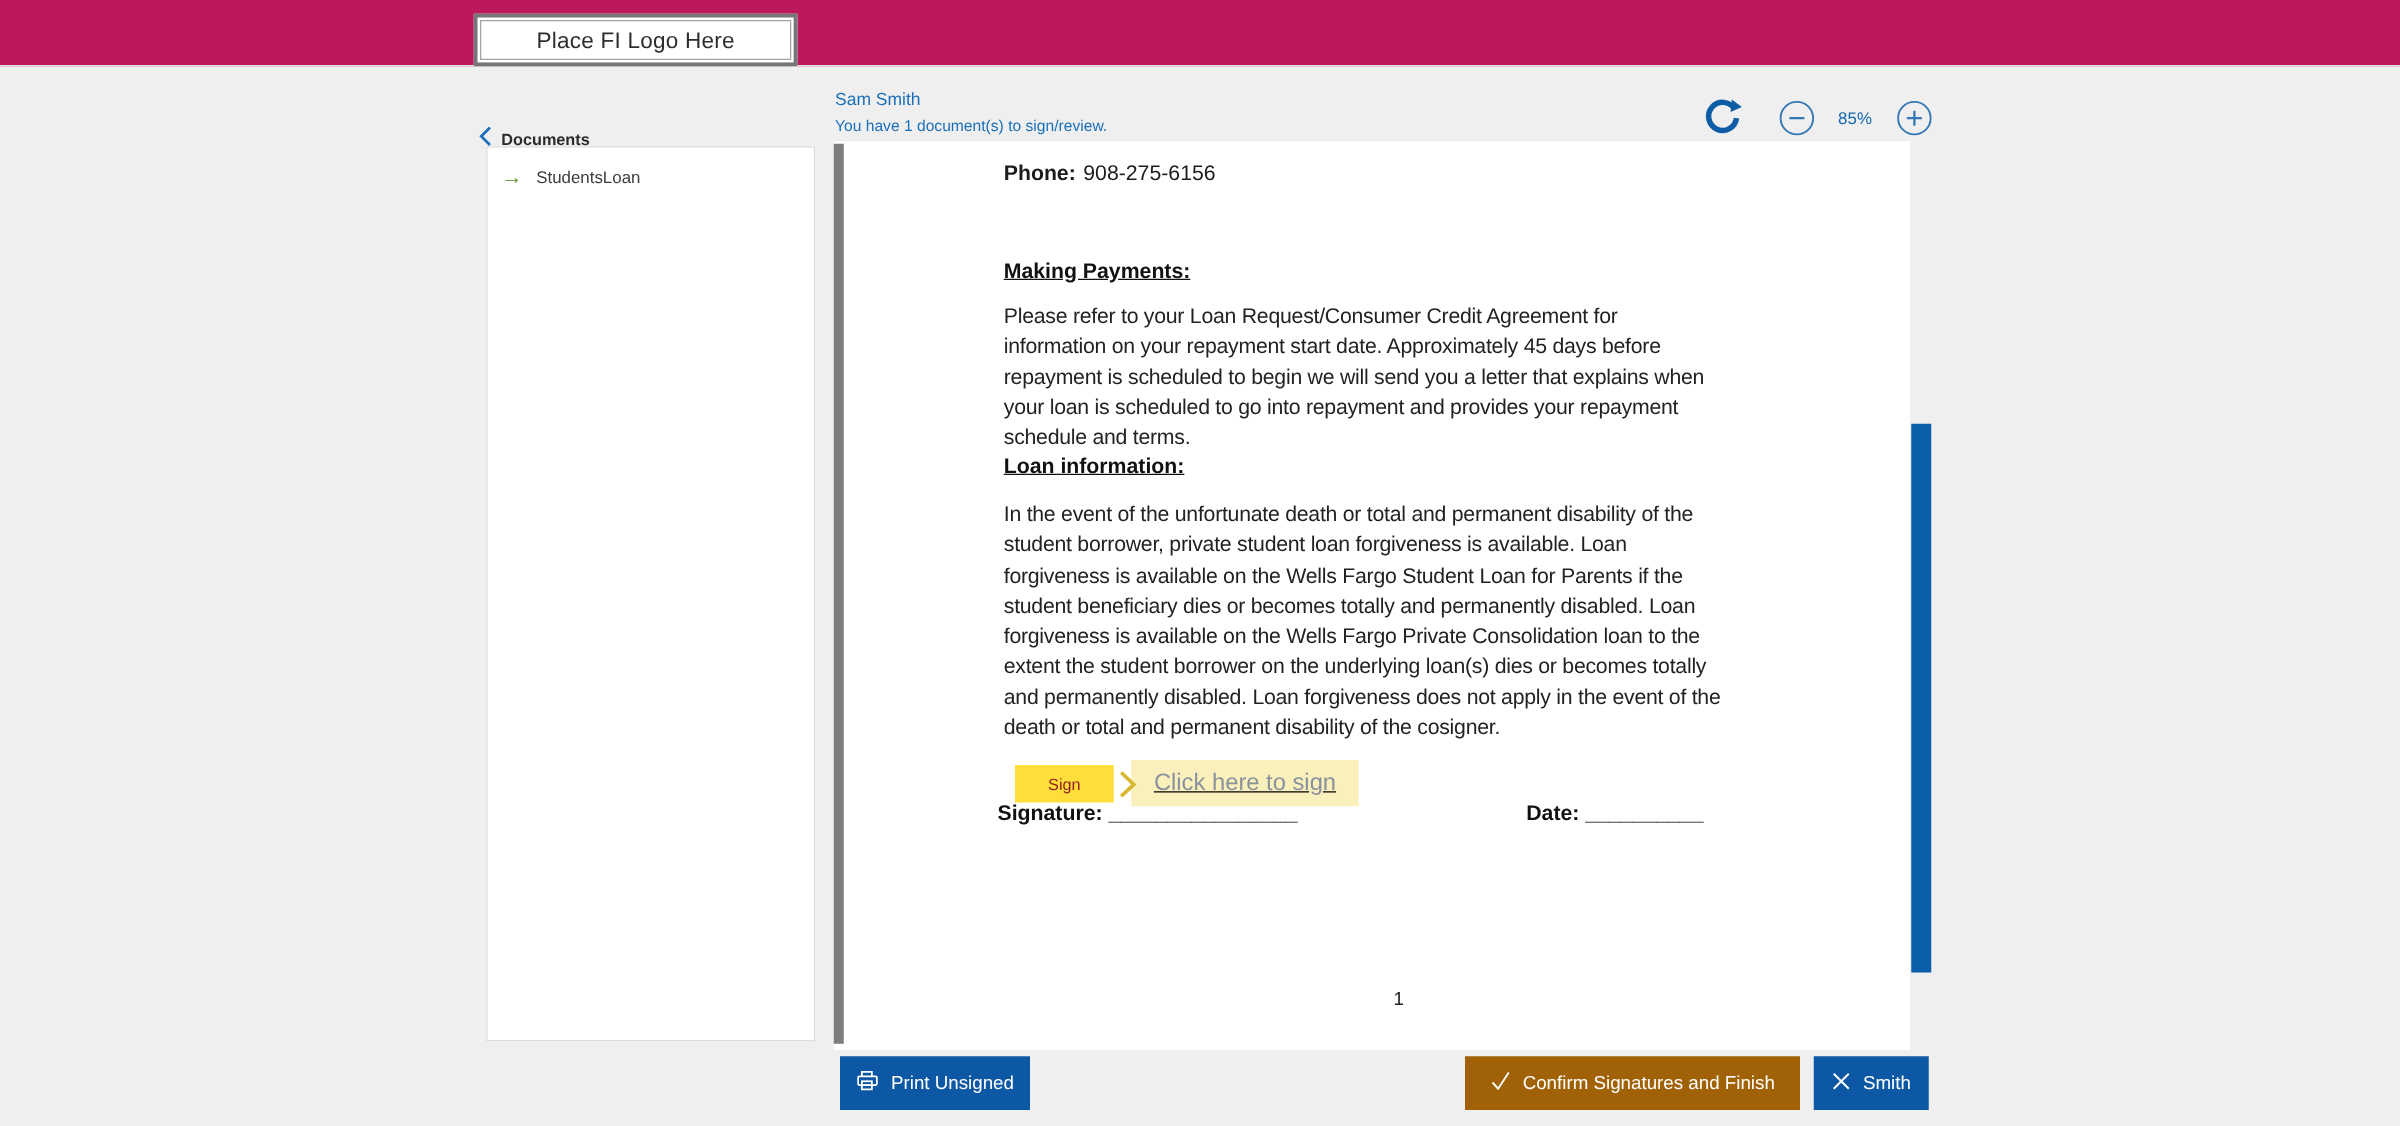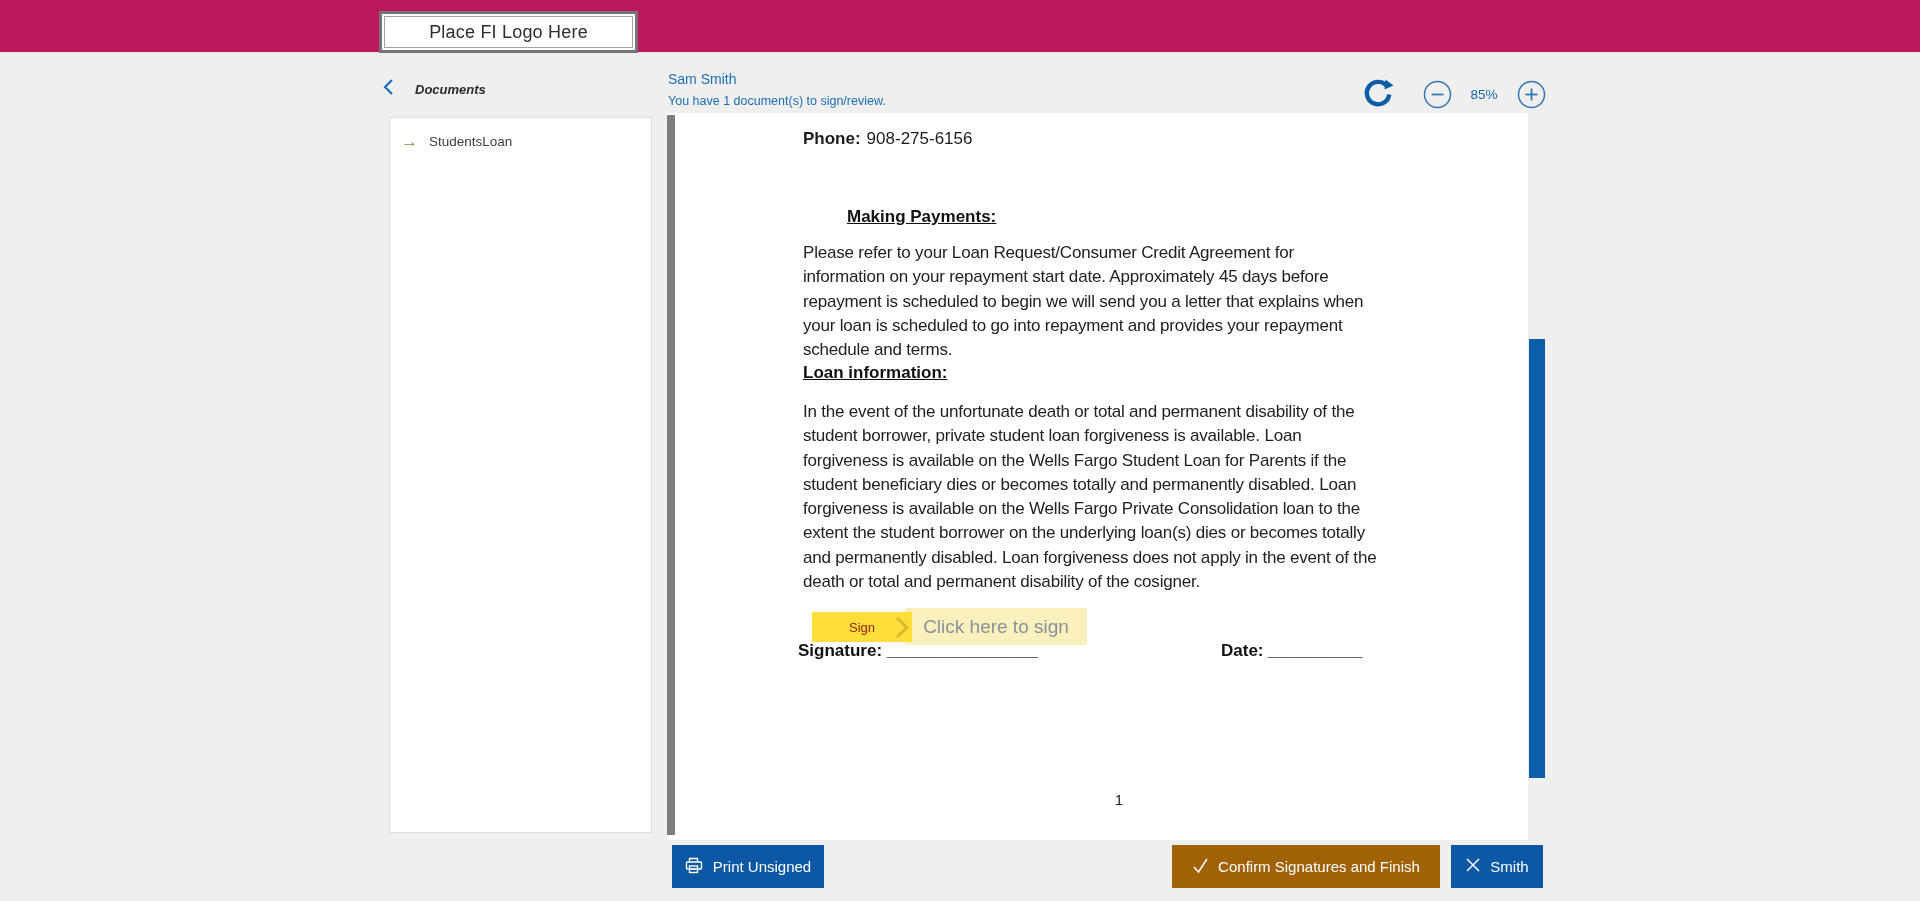--- a/index.html
+++ b/index.html
@@ -20,22 +20,22 @@
     position:absolute; left:379px; top:11px; width:259px; height:42px;
     background:#ffffff;
     border:3px solid #767676;
     box-shadow: inset 0 0 0 2px #ffffff, inset 0 0 0 3px #a3a3a3;
     display:flex; align-items:center; justify-content:center;
   }
   .logo-box span { font-size:18px; color:#2e2e2e; letter-spacing:.2px; }
 
   
   .docs-header {
-    position:absolute; left:383px; top:78px; height:22px;
-    display:flex; align-items:center; gap:21px; cursor:pointer;font-style:italic;
+    position:absolute; left:383px; top:100px; height:22px;
+    display:flex; align-items:center; gap:7px; cursor:pointer;
   }
   .docs-header .label { font-size:13px; font-weight:bold; color:#2b2b2b; }
   .sidebar-panel {
     position:absolute; left:389px; top:117px; width:263px; height:716px;
     background:#ffffff; border:1px solid #dcdcdc;
   }
   .doc-item {
     display:flex; align-items:center; gap:11px;
     padding:15px 0 0 11px; cursor:pointer;
   }
@@ -63,42 +63,42 @@
   .left-scroll {
     position:absolute; left:0; top:2px; width:8px; height:720px;
     background:#7d7d7d; cursor:pointer;
   }
   .phone-row { position:absolute; left:136px; top:16px; font-size:17px; }
   .phone-row .lbl { font-weight:bold; margin-right:6px; }
   .doc-heading {
     position:absolute; left:136px; font-size:17px; font-weight:bold;
     text-decoration:underline; color:#111;
   }
-  #heading-0 { top:94px;margin-left:44px; }
+  #heading-0 { top:94px; }
   #heading-1 { top:250px; }
   .doc-para {
     position:absolute; left:136px; width:660px;
     font-size:17px; line-height:24.3px; color:#222;
     white-space:pre-line; letter-spacing:-0.2px;
   }
   #para-0 { top:128px; }
   #para-1 { top:287px; }
 
   
   .sign-tab {
-    position:absolute; left:145px; top:499px; width:100px; height:30px;
+    position:absolute; left:145px; top:499px; width:79px; height:30px;
     background:#ffde3a; display:flex; align-items:center; justify-content:center;
     cursor:pointer; z-index:3; border:none;
   }
   .sign-tab span { font-size:13px; color:#8f1d1d; }
   .sign-chevron { position:absolute; left:227px; top:501px; z-index:3; }
   .sign-prompt {
     position:absolute; left:238px; top:495px; width:182px; height:37px;
     background:#faf0bc; display:flex; align-items:center; justify-content:center;
-    cursor:pointer; z-index:2; border:none;
+    cursor:pointer; z-index:2; border:none;text-decoration:underline;
   }
   .sign-prompt span { font-size:19px; color:#8b919c; }
 
   .signature-row { position:absolute; top:528px; left:0; width:100%; font-weight:bold; font-size:17px; color:#111; }
   .sig-field { position:absolute; left:131px; white-space:nowrap; }
   .date-field { position:absolute; left:554px; white-space:nowrap; }
   .page-number { position:absolute; left:440px; top:678px; width:24px; text-align:center; font-size:15px; color:#222; }
 
   
   .right-scroll {

